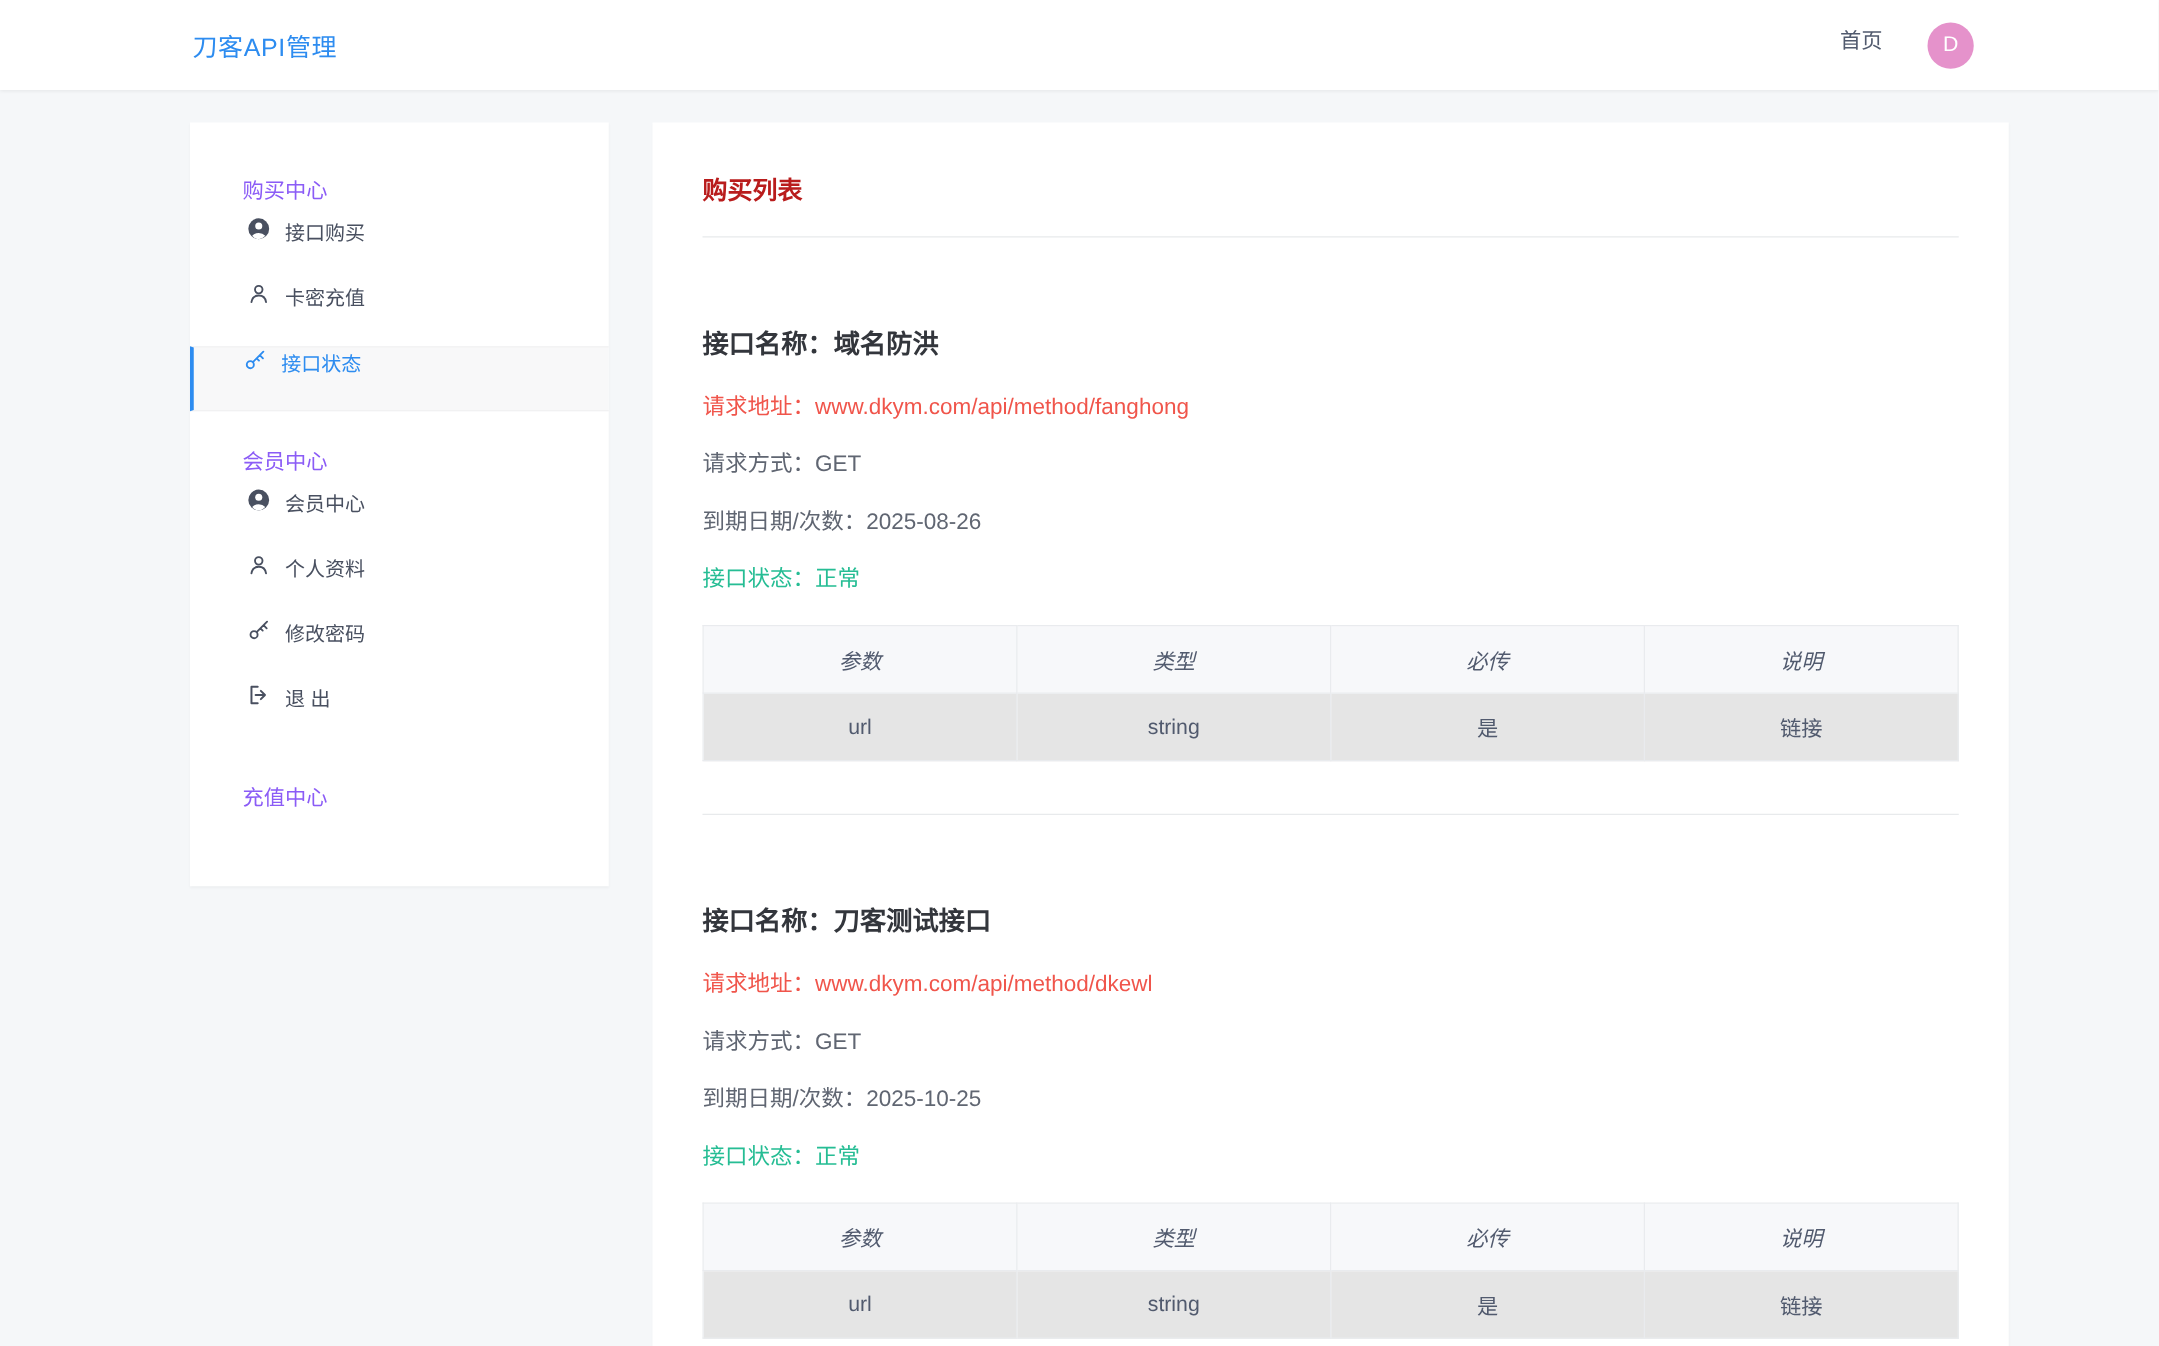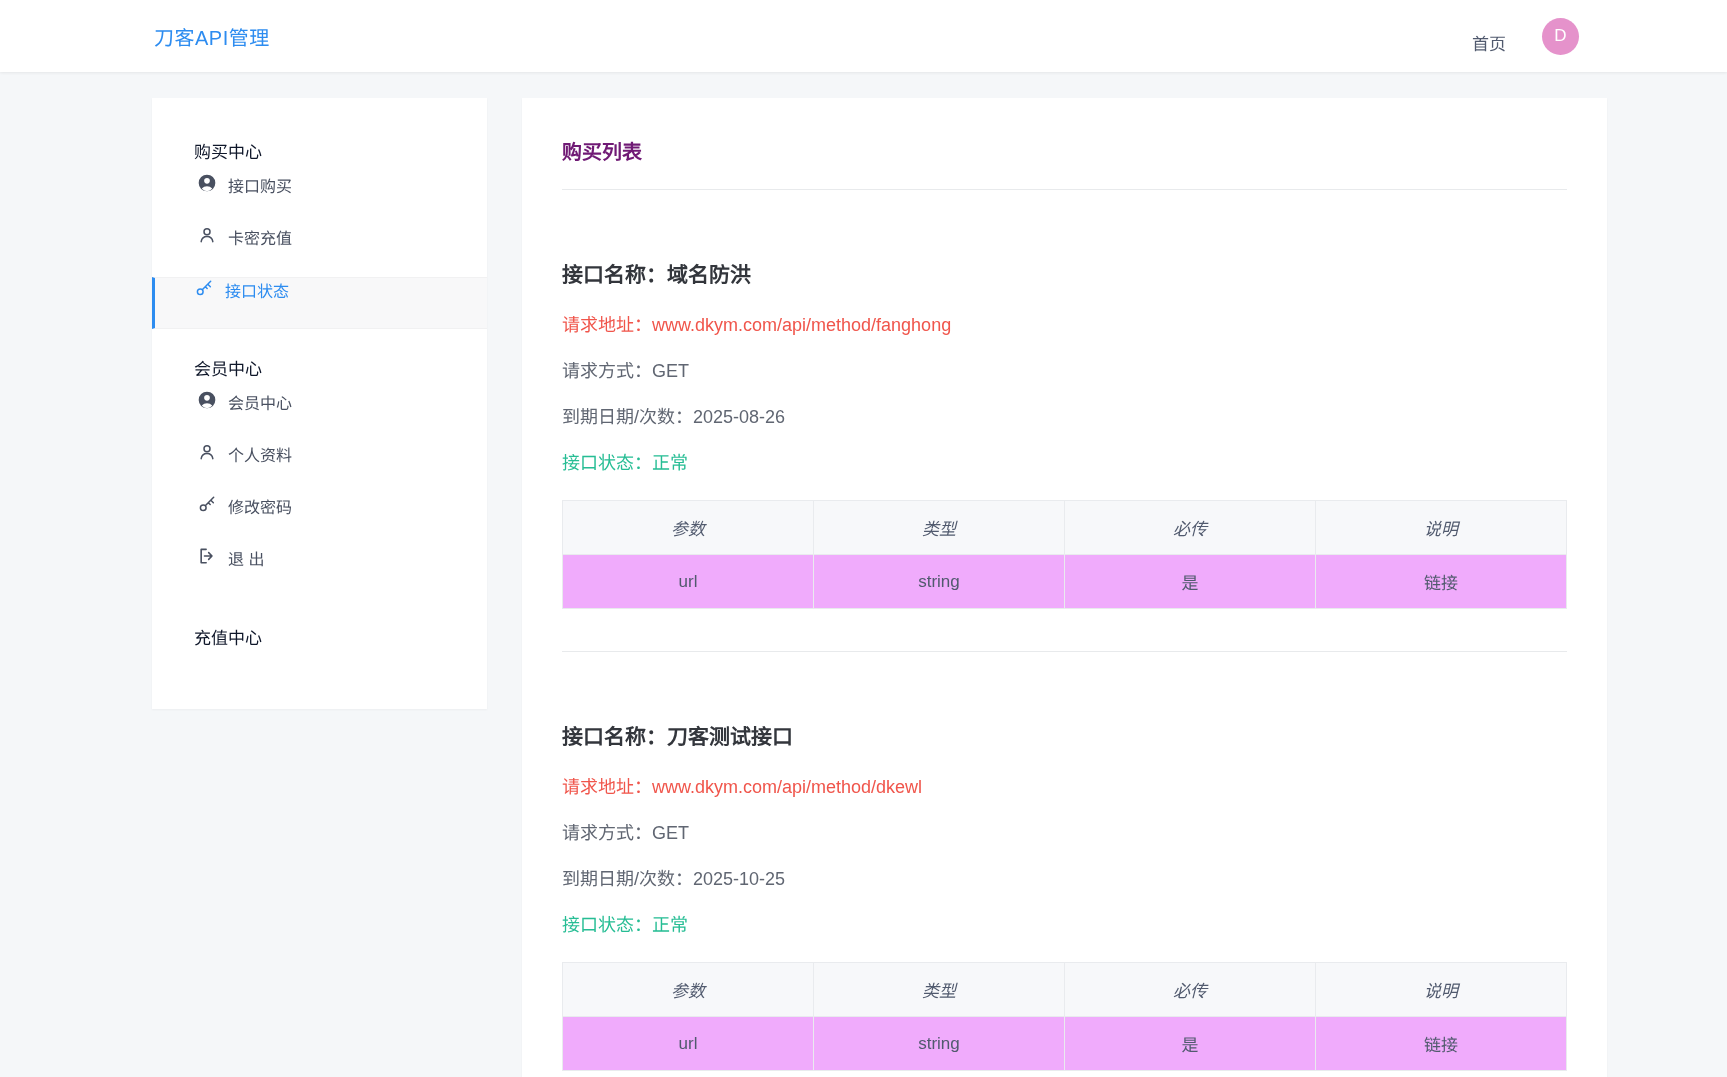--- a/index.html
+++ b/index.html
@@ -13,71 +13,71 @@
   .top-header {
     height:72px; background:#fff;
     display:flex; align-items:center; justify-content:space-between;
     box-shadow:0 1px 3px rgba(0,0,0,.07);
     position:relative; z-index:5;gap:35px;
   }
   .brand {
     margin-left:154px; font-size:20px; color:#2d8cf0;
     letter-spacing:.5px; cursor:pointer;
   }
-  .header-right { display:flex; align-items:flex-end; margin-right:148px;margin-left:44px; }
+  .header-right { display:flex; align-items:flex-start; margin-right:148px;margin-left:44px; }
   .nav-home { font-size:17px; color:#515a6e; cursor:pointer; text-decoration:none; }
   .avatar {
     width:37px; height:37px; border-radius:50%;
     background:#e592cb; color:#fff;
     display:flex; align-items:center; justify-content:center;
     font-size:17px; margin-left:36px; cursor:pointer; user-select:none;
   }
   
   .page { display:flex; align-items:flex-start; padding:26px 0 40px 152px; }
   
   .sidebar {
     width:335px; background:#fff; padding:14px 0 50px;
     box-shadow:0 1px 2px rgba(0,0,0,.04);
   }
   .section-title {
-    padding:26px 0 10px 42px; font-size:17px; color:#0f172a;
+    padding:26px 0 10px 42px; font-size:17px; color:#8b5cf6;
   }
   .menu-item {
     height:52px; display:flex; 
     padding-left:42px; font-size:16px; color:#495060;
     cursor:pointer; border-left:3px solid transparent;
   }
   .menu-item .mi-icon { display:inline-flex; width:20px; height:20px; margin-right:11px; }
   .menu-item .mi-icon svg { width:20px; height:20px; }
   .menu-item.active {
     color:#2d8cf0; border-left:3px solid #2d8cf0;
     background:#f8f8f9; padding-left:39px;
     border-top:1px solid #f1f1f2; border-bottom:1px solid #f1f1f2;
   }
   
   .card {
     width:1085px; margin-left:35px; background:#fff;
     padding:38px 40px 64px; box-shadow:0 1px 2px rgba(0,0,0,.04);
   }
-  .page-title { font-size:20px; font-weight:700; color:#701a75; margin-bottom:24px; }
+  .page-title { font-size:20px; font-weight:700; color:#b91c1c; margin-bottom:24px; }
   hr.divider { border:none; border-top:1px solid #e8eaec; }
   .api-block { margin-top:68px; }
   .api-name { font-size:21px; font-weight:700; color:#33363c; margin-bottom:22px; }
   .meta { font-size:18px; color:#606672; margin:20px 0; }
   .meta.url, .meta.url .lbl { color:#f0554b; }
   .meta.status, .meta.status .lbl { color:#26bd94; }
   .param-table {
     width:100%; border-collapse:collapse; margin-top:26px; table-layout:fixed;
   }
   .param-table th, .param-table td {
     border:1px solid #e9ebee; text-align:center;
     font-size:17px; padding:14px 8px; color:#515a6e; font-weight:400;
   }
   .param-table th { background:#f7f8fa;font-style:italic; }
-  .param-table td { background:#f0abfc; }
+  .param-table td { background:#e5e5e5; }
   .block-divider { border:none; border-top:1px solid #e8eaec; margin-top:42px; }
 </style>
 </head>
 <body>
 
 <header class="top-header">
   <div class="brand">刀客API管理</div>
   <div class="header-right">
     <a class="nav-home">首页</a>
     <div class="avatar">

